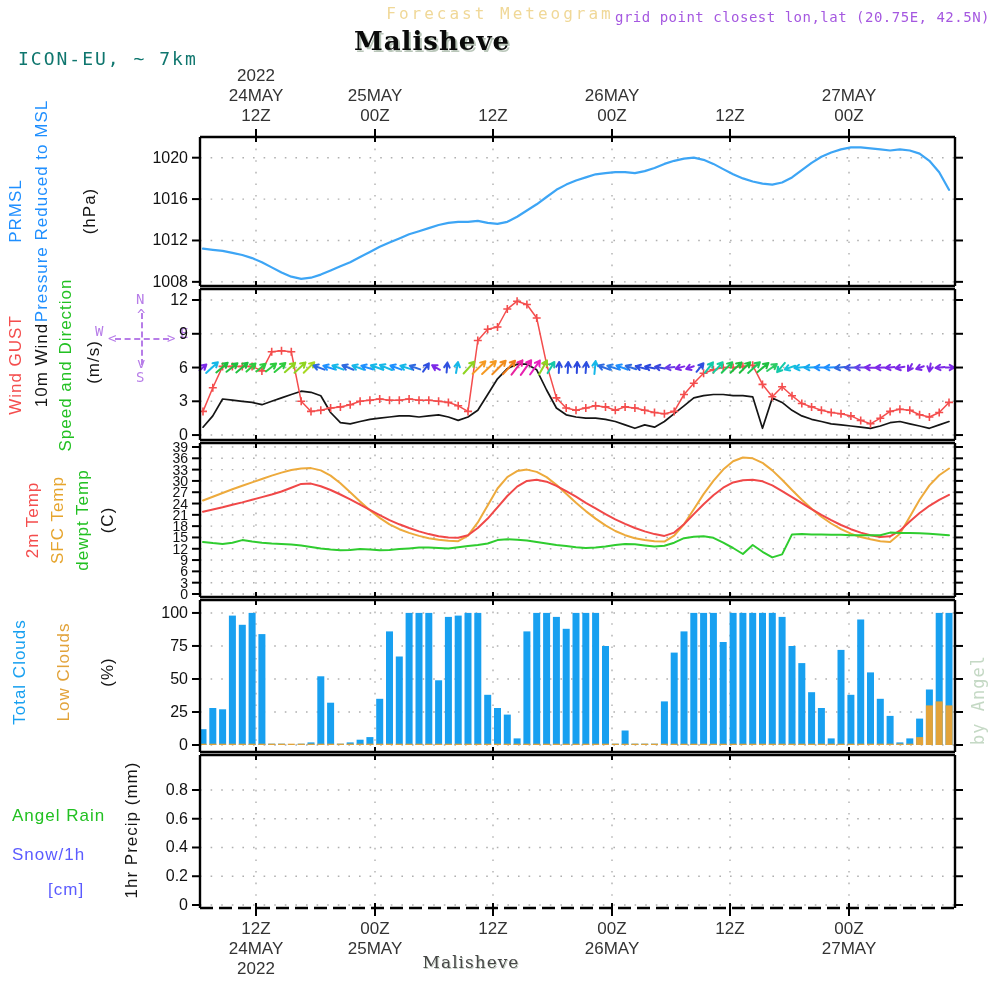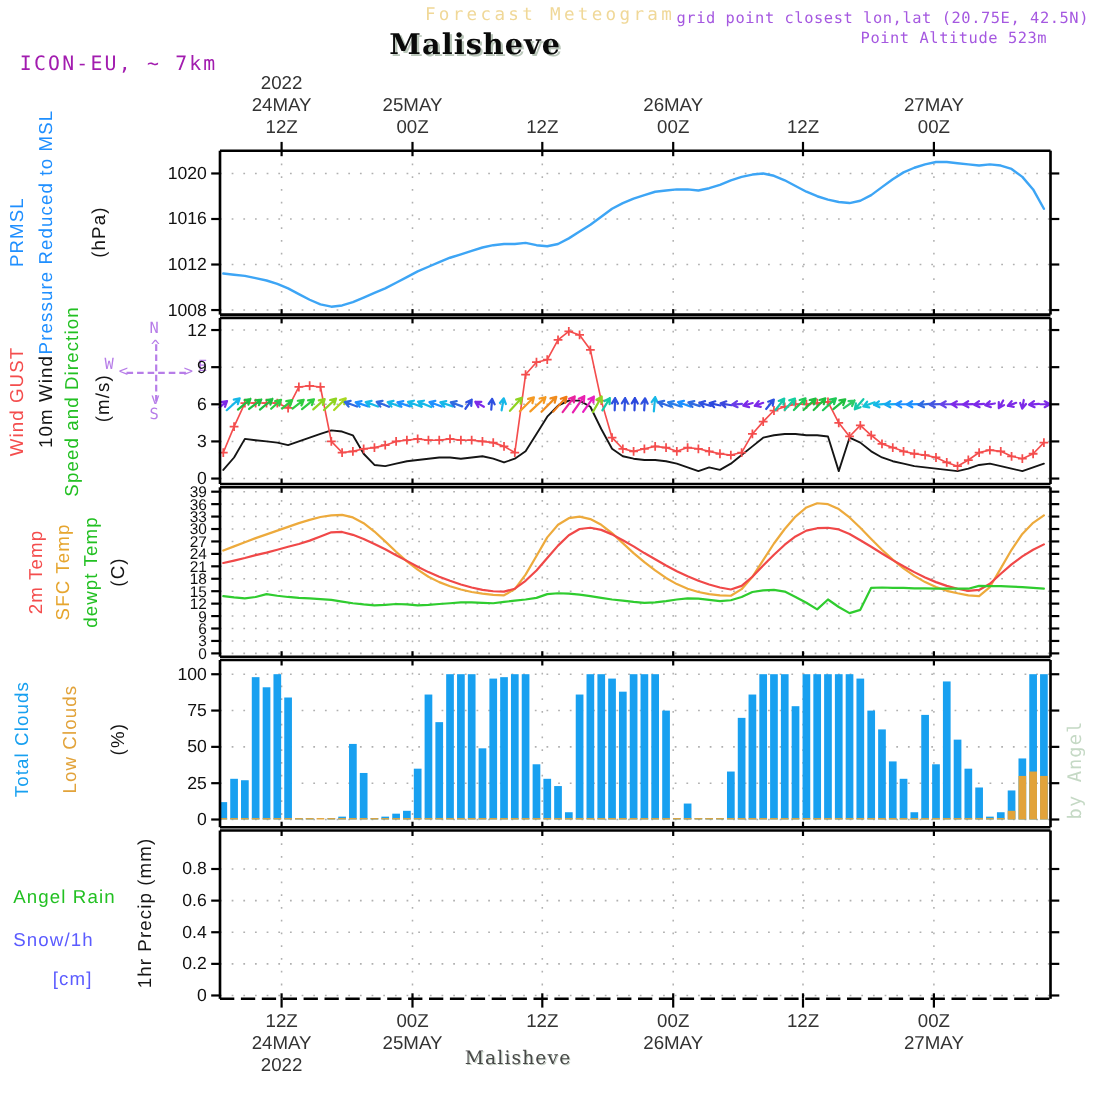--- a/index.html
+++ b/index.html
@@ -6,21 +6,21 @@
   #stage{position:relative;width:1000px;height:1000px;background:#ffffff;overflow:hidden;
          font-family:"Liberation Sans",sans-serif;}
   .abs{position:absolute;white-space:nowrap;}
   .rot{transform:translate(-50%,-50%) rotate(-90deg);}
   #figTitle{left:500px;top:13px;transform:translate(-50%,-50%);
     font-family:"DejaVu Sans Mono",monospace;font-size:16px;letter-spacing:3px;color:#f0d898;}
   #station{left:432px;top:41px;transform:translate(-50%,-50%);
     font-family:"DejaVu Serif","Liberation Serif",serif;font-weight:bold;font-size:26px;
     letter-spacing:1px;color:#0a0a0a;text-shadow:2px 2px 0 #b9c6b9;}
   #model{left:18px;top:48px;font-family:"DejaVu Sans Mono",monospace;font-size:18px;
-    letter-spacing:2px;color:#a21caf;}
+    letter-spacing:2px;color:#0f766e;}
   #info{right:10px;top:8px;text-align:right;font-family:"DejaVu Sans Mono",monospace;
     font-size:14px;letter-spacing:0.5px;color:#a558e0;line-height:18px;}
   #info .info-line:nth-child(n+2){padding-right:38px;}
   .axlbl{font-size:17px;letter-spacing:1px;}
   .blue{color:#1f8fff;} .red{color:#f44d4d;} .black{color:#151515;} .green{color:#22c022;}
   .orange{color:#e6a52e;} .cyanblue{color:#18a0f0;} .gold{color:#e2a33a;} .bluv{color:#5b5bff;}
   #watermark{left:978px;top:700px;transform:translate(-50%,-50%) rotate(-90deg);
     font-family:"DejaVu Sans Mono",monospace;font-size:17px;letter-spacing:1px;color:#c5d9c5;}
   #footStation{left:471px;top:962px;transform:translate(-50%,-50%);
     font-family:"DejaVu Serif","Liberation Serif",serif;font-size:17px;letter-spacing:1px;
@@ -36,21 +36,20 @@
 </head>
 <body>
 
 <div id="stage">
 
   <div class="abs" id="figTitle">Forecast Meteogram</div>
   <div class="abs" id="station">Malisheve</div>
   <div class="abs" id="model">ICON-EU, ~ 7km</div>
   <div class="abs" id="info">
     <div class="info-line">grid point closest lon,lat (20.75E, 42.5N)</div>
-    <div class="info-line">Point Altitude 523m</div>
   </div>
 
   <div class="abs rot axlbl blue" style="left:16px;top:211px;">PRMSL</div>
   <div class="abs rot axlbl blue" style="left:42px;top:211px;">Pressure Reduced to MSL</div>
   <div class="abs rot axlbl black" style="left:90px;top:211px;">(hPa)</div>
 
   <div class="abs rot axlbl red" style="left:16px;top:365px;">Wind GUST</div>
   <div class="abs rot axlbl black" style="left:42px;top:365px;">10m Wind</div>
   <div class="abs rot axlbl green" style="left:66px;top:365px;">Speed and Direction</div>
   <div class="abs rot axlbl black" style="left:94px;top:362px;">(m/s)</div>

